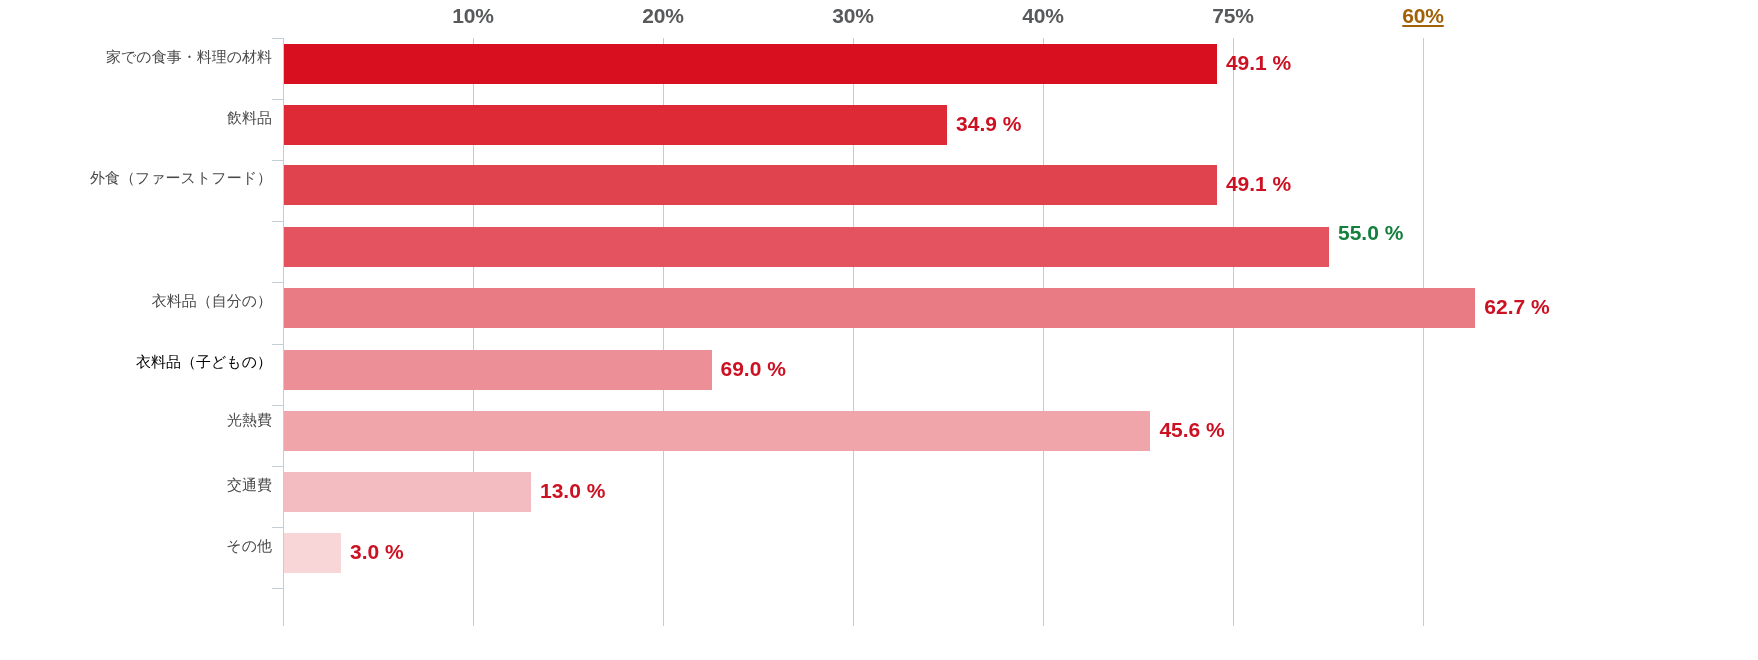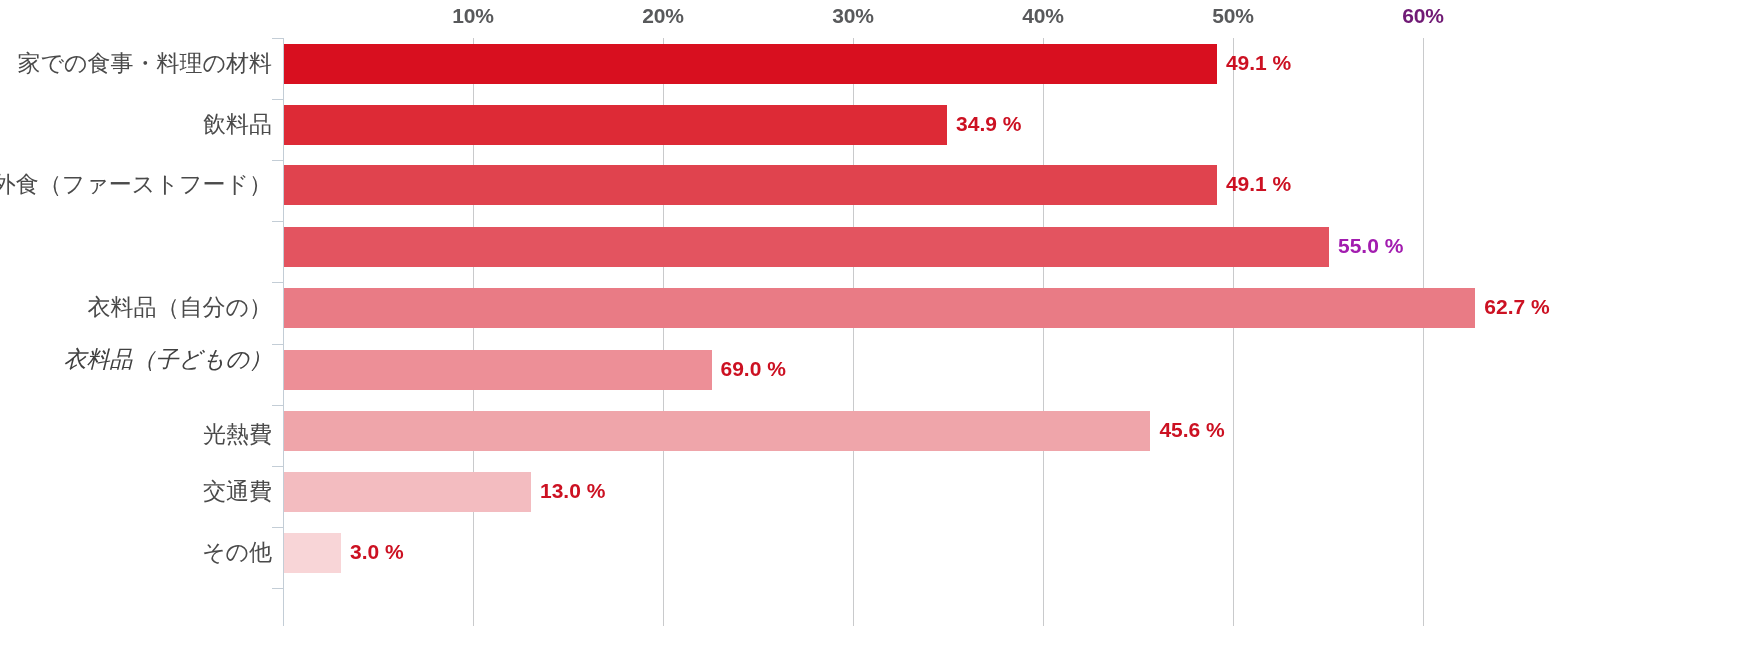--- a/index.html
+++ b/index.html
@@ -41,21 +41,21 @@
   }
   .ytick{
     position:absolute;left:272px;width:11px;height:1px;background:#c3cdd6;
   }
 
   
   .row{position:absolute;left:0;width:100%;}
   .cat-label{
     position:absolute;right:1486px;   
     text-align:right;white-space:nowrap;
-    font-size:23px;color:#4a4a4a;
+    font-size:15px;color:#4a4a4a;
     font-family:"DejaVu Sans","Liberation Sans",sans-serif;
   }
   .bar{
     position:absolute;left:284px;height:40px;
   }
   .bar-value{
     position:absolute;
     font-size:21px;font-weight:bold;color:#cc1122;
     white-space:nowrap;
   }
@@ -63,22 +63,22 @@
 </head>
 <body>
 
 <div id="chart-root">
 
   <div class="xlabels">
       <div class="xlabel" style="left: 473px; color: rgb(88, 89, 91);">10%</div>
       <div class="xlabel" style="left: 663px; color: rgb(88, 89, 91);">20%</div>
       <div class="xlabel" style="left: 853px; color: rgb(88, 89, 91);">30%</div>
       <div class="xlabel" style="left: 1043px; color: rgb(88, 89, 91);">40%</div>
-      <div class="xlabel" style="left: 1233px; color: rgb(88, 89, 91);">50%</div>
-      <div class="xlabel" style="left: 1423px; color: #701a75;">60%</div>
+      <div class="xlabel" style="left: 1233px; color: rgb(88, 89, 91);">75%</div>
+      <div class="xlabel" style="left: 1423px; color: #a16207; text-decoration: underline;">60%</div>
     </div>
 
   <div class="plot">
     <div id="gridlines">
         <div class="gridline" style="left: 190px; background: rgb(201, 202, 204);"></div>
         <div class="gridline" style="left: 380px; background: rgb(201, 202, 204);"></div>
         <div class="gridline" style="left: 570px; background: rgb(201, 202, 204);"></div>
         <div class="gridline" style="left: 760px; background: rgb(201, 202, 204);"></div>
         <div class="gridline" style="left: 950px; background: rgb(201, 202, 204);"></div>
         <div class="gridline" style="left: 1140px; background: rgb(201, 202, 204);"></div>
@@ -110,34 +110,34 @@
         <div class="bar" style="top: 6px; width: 663.1px; background: rgb(221, 42, 54);"></div>
         <div class="bar-value" style="left: 956.1px; top: 13px; color: rgb(204, 17, 34);">34.9 %</div>
       </div>
       <div class="row" style="top: 159px; height: 61.1px;">
         <div class="cat-label" style="top: 10px; color: rgb(74, 74, 74);">外食（ファーストフード）</div>
         <div class="bar" style="top: 6px; width: 932.9px; background: rgb(224, 67, 78);"></div>
         <div class="bar-value" style="left: 1225.9px; top: 13px; color: rgb(204, 17, 34);">49.1 %</div>
       </div>
       <div class="row" style="top: 221.3px; height: 61.1px;">
         <div class="bar" style="top: 6px; width: 1045px; background: rgb(227, 84, 96);"></div>
-        <div class="bar-value" style="left: 1338px; top: 13px; color: #a21caf;">55.0 %</div>
+        <div class="bar-value" style="left: 1338px; top: 0; color: #15803d;">55.0 %</div>
       </div>
       <div class="row" style="top: 282.4px; height: 61.1px;">
         <div class="cat-label" style="top: 10px; color: rgb(74, 74, 74);">衣料品（自分の）</div>
         <div class="bar" style="top: 6px; width: 1191.3px; background: rgb(233, 123, 133);"></div>
         <div class="bar-value" style="left: 1484.3px; top: 13px; color: rgb(204, 17, 34);">62.7 %</div>
       </div>
       <div class="row" style="top: 343.5px; height: 61.1px;">
-        <div class="cat-label" style="top: 0; color: #404040; font-style: italic;">衣料品（子どもの）</div>
+        <div class="cat-label" style="top: 9px; color: #000000;">衣料品（子どもの）</div>
         <div class="bar" style="top: 6px; width: 427.5px; background: rgb(237, 143, 151);"></div>
         <div class="bar-value" style="left: 720.5px; top: 13px; color: rgb(204, 17, 34);">69.0 %</div>
       </div>
       <div class="row" style="top: 404.6px; height: 61.1px;">
-        <div class="cat-label" style="top: 14px; color: rgb(74, 74, 74); margin-left: 24px;">光熱費</div>
+        <div class="cat-label" style="top: 6px; color: rgb(74, 74, 74); margin-left: 24px;">光熱費</div>
         <div class="bar" style="top: 6px; width: 866.4px; background: rgb(239, 165, 170);"></div>
         <div class="bar-value" style="left: 1159.4px; top: 13px; color: rgb(204, 17, 34);">45.6 %</div>
       </div>
       <div class="row" style="top: 465.7px; height: 61.1px;">
         <div class="cat-label" style="top: 10px; color: rgb(74, 74, 74);">交通費</div>
         <div class="bar" style="top: 6px; width: 247px; background: rgb(243, 188, 192);"></div>
         <div class="bar-value" style="left: 540px; top: 13px; color: rgb(204, 17, 34); text-align: center;">13.0 %</div>
       </div>
       <div class="row" style="top: 526.8px; height: 61.1px;">
         <div class="cat-label" style="top: 10px; color: rgb(74, 74, 74);">その他</div>

